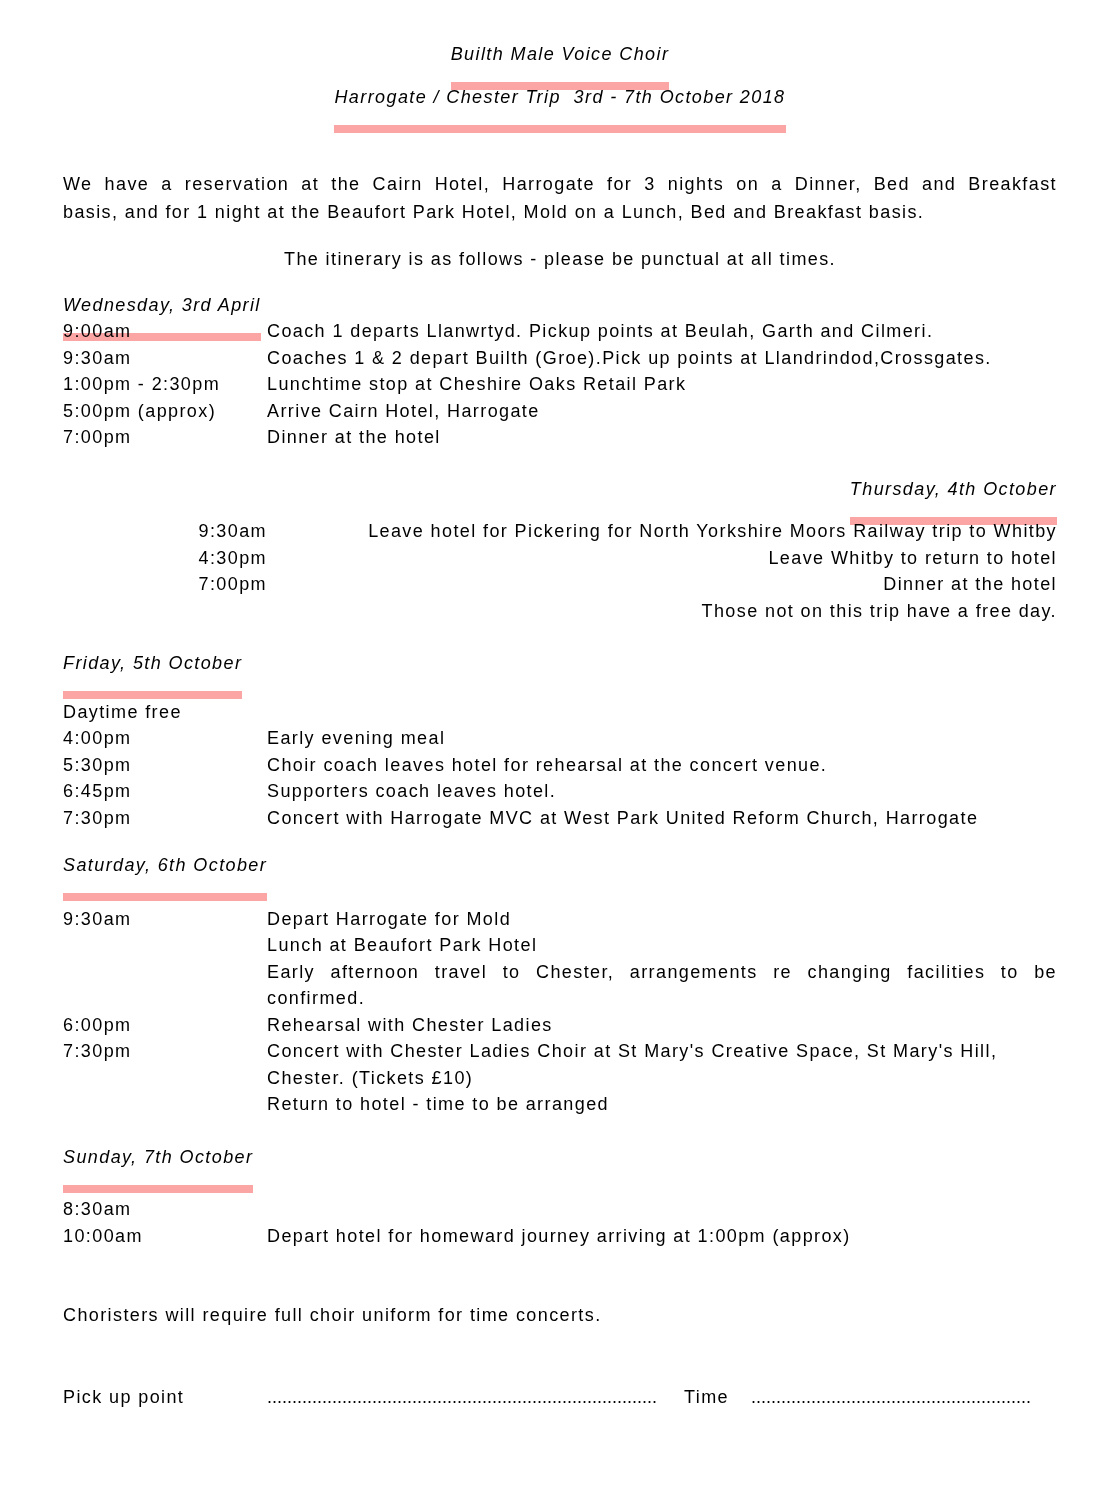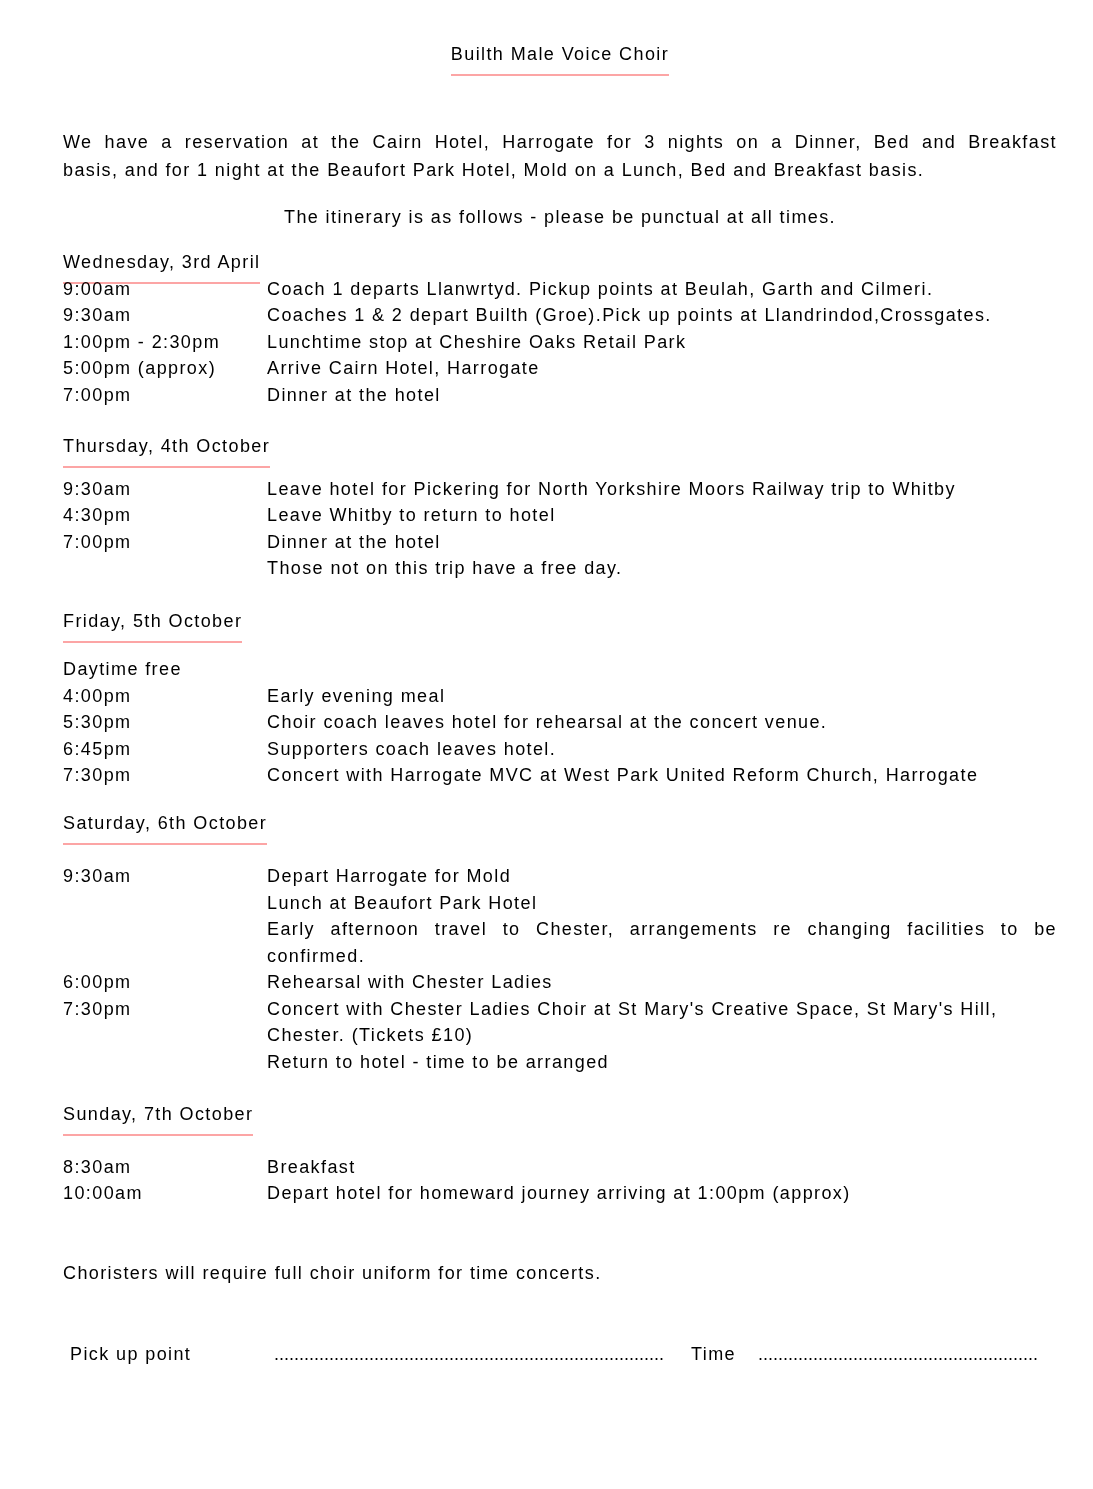--- a/index.html
+++ b/index.html
@@ -12,53 +12,54 @@
     background: #ffffff;
     color: #000000;
     font-family: "Liberation Sans", "DejaVu Sans", sans-serif;
     font-size: 18px;
     line-height: 26.5px;
     letter-spacing: 1.4px;
     overflow: hidden;
   }
   .title   { margin-top: 41px; text-align: center; }
   .subtitle{ margin-top: 16px; text-align: center; white-space: pre-wrap; }
-  .u { border-bottom: 2px solid #fca5a5; padding-bottom: 10px; }
+  .u { border-bottom: 8px solid #fca5a5; padding-bottom: 18px; font-style: italic; }
   .intro { margin-top: 60px; line-height: 28px; }
   .fill  { text-align: justify; text-align-last: justify; }
   .note  { margin-top: 20px; text-align: center; }
 
   .day-heading { white-space: pre-wrap; }
   .rows { }
   .row  { display: flex; }
   .time { flex: 0 0 204px; }
   .desc { flex: 1 1 auto; min-width: 0; }
 
   .day-wed { margin-top: 19px; } .day-wed .rows { }
-  .day-thu { margin-top: 25px; } .day-thu .rows { margin-top: 16px; }
+  .day-thu { margin-top: 25px; text-align: right; } .day-thu .rows { margin-top: 16px; }
   .day-fri { margin-top: 26px; } .day-fri .rows { margin-top: 22px; }
   .day-sat { margin-top: 21px; } .day-sat .rows { margin-top: 27px; }
   .day-sun { margin-top: 26px; } .day-sun .rows { margin-top: 26px; }
 
   .uniform { margin-top: 53px; }
 
   .pickup { margin-top: 55px; display: flex; align-items: baseline; white-space: nowrap; }
-  .pickup .plabel { flex: 0 0 204px; margin-left: 7px; }
+  .pickup .plabel { flex: 0 0 204px; }
   .dots  { letter-spacing: 0; overflow: hidden; }
   .dots1 { max-width: 396px; }
   .tlabel { margin-left: 27px; }
   .dots2 { margin-left: 22px; max-width: 288px; }
 </style>
 </head>
 <body>
 
 <div class="page">
 
   <div class="title"><span class="u">Builth Male Voice Choir</span></div>
 
+  <div class="subtitle"><span class="u">Harrogate / Chester Trip  3rd - 7th October 2018</span></div>
 
   <div class="intro">
     <div class="fill">We have a reservation at the Cairn Hotel, Harrogate for 3 nights on a Dinner, Bed and Breakfast</div>
     <div>basis, and for 1 night at the Beaufort Park Hotel, Mold on a Lunch, Bed and Breakfast basis.</div>
   </div>
 
   <div class="note">The itinerary is as follows - please be punctual at all times.</div>
 
   <section class="day day-wed">
     <div class="day-heading"><span class="u">Wednesday, 3rd April</span></div>
@@ -173,21 +174,20 @@
         <span class="desc">Return to hotel - time to be arranged</span>
       </div>
     </div>
   </section>
 
   <section class="day day-sun">
     <div class="day-heading"><span class="u">Sunday, 7th October</span></div>
     <div class="rows">
       <div class="row">
         <span class="time">8:30am</span>
-        <span class="desc">Breakfast</span>
       </div>
       <div class="row">
         <span class="time">10:00am</span>
         <span class="desc">Depart hotel for homeward journey arriving at 1:00pm (approx)</span>
       </div>
     </div>
   </section>
 
   <div class="uniform">Choristers will require full choir uniform for time concerts.</div>
 

